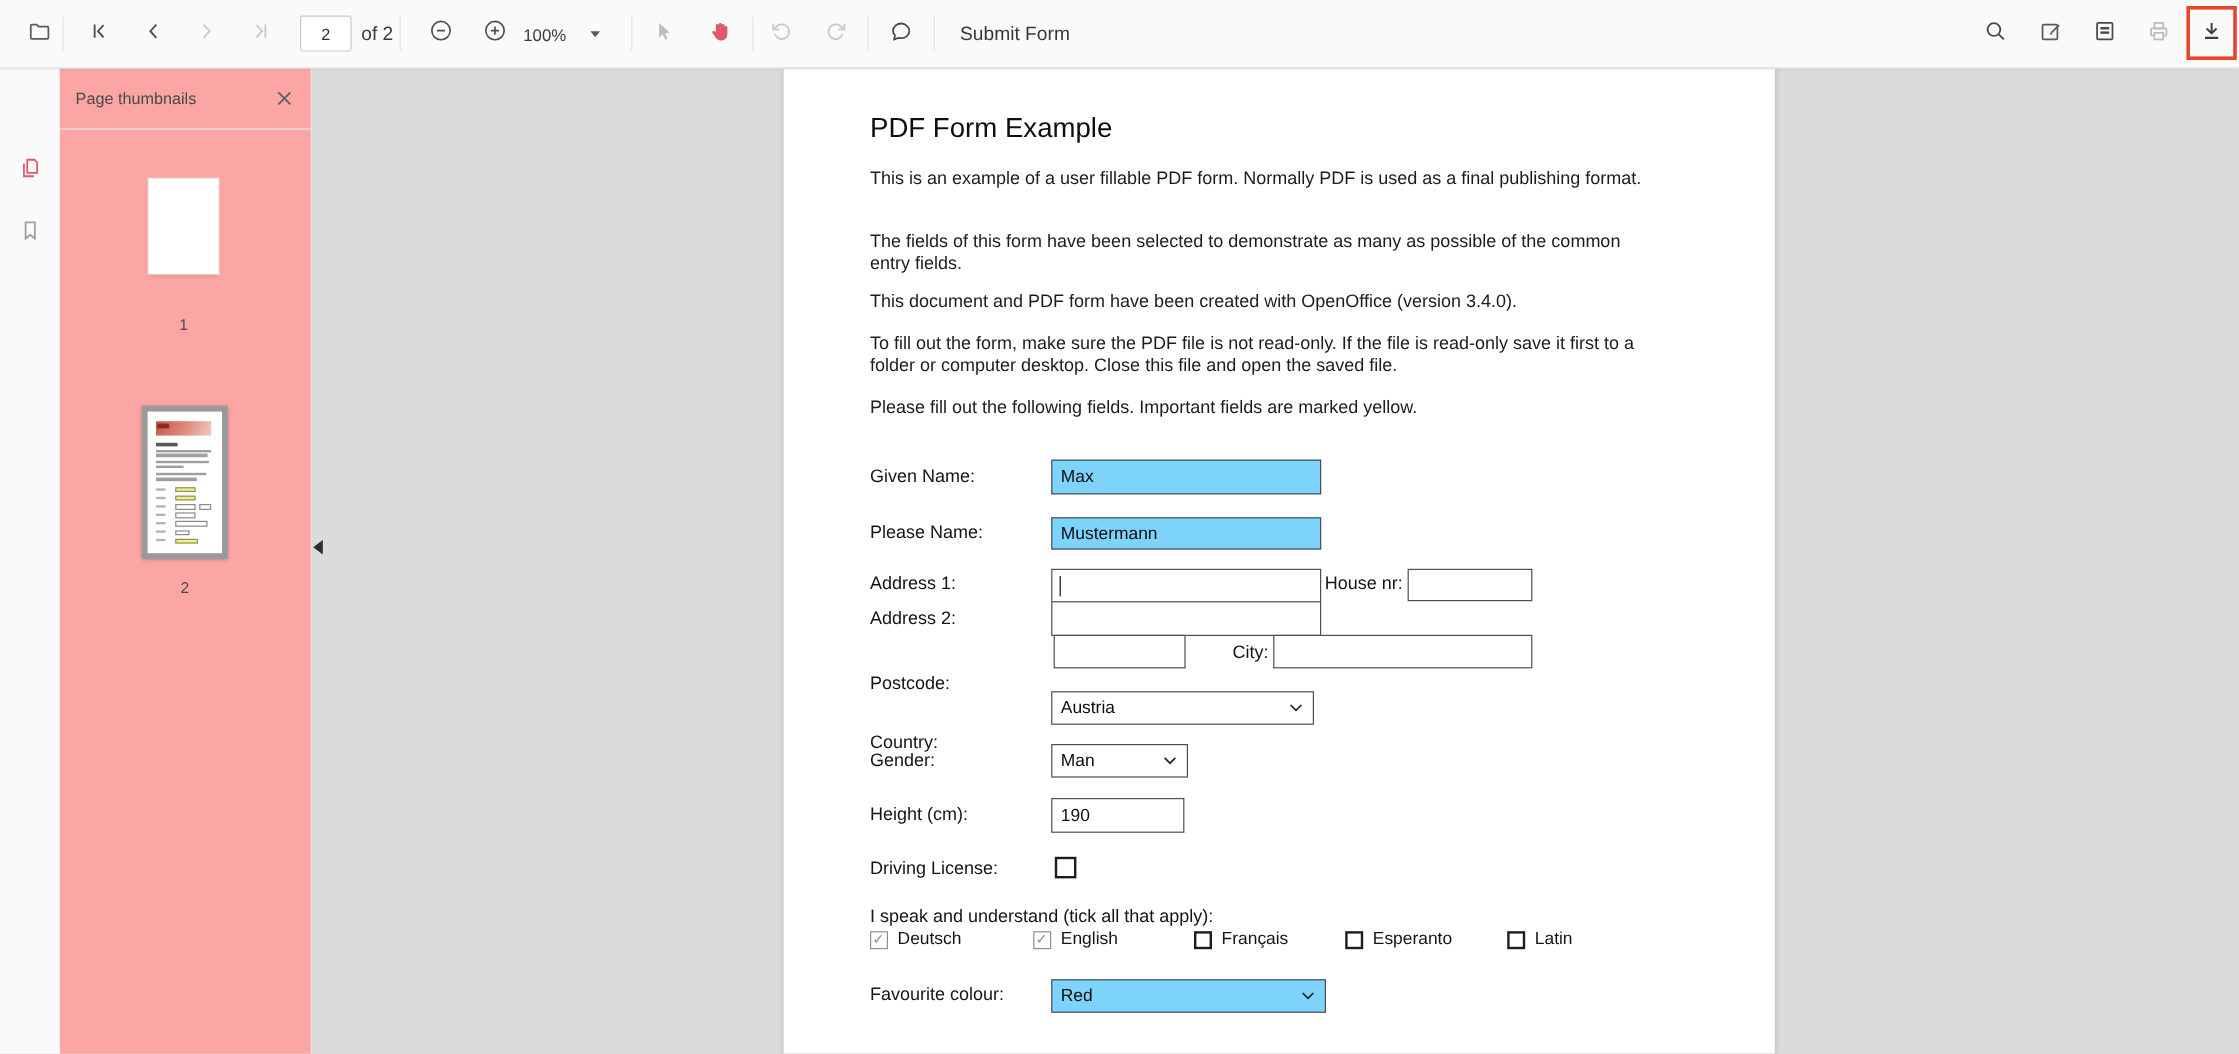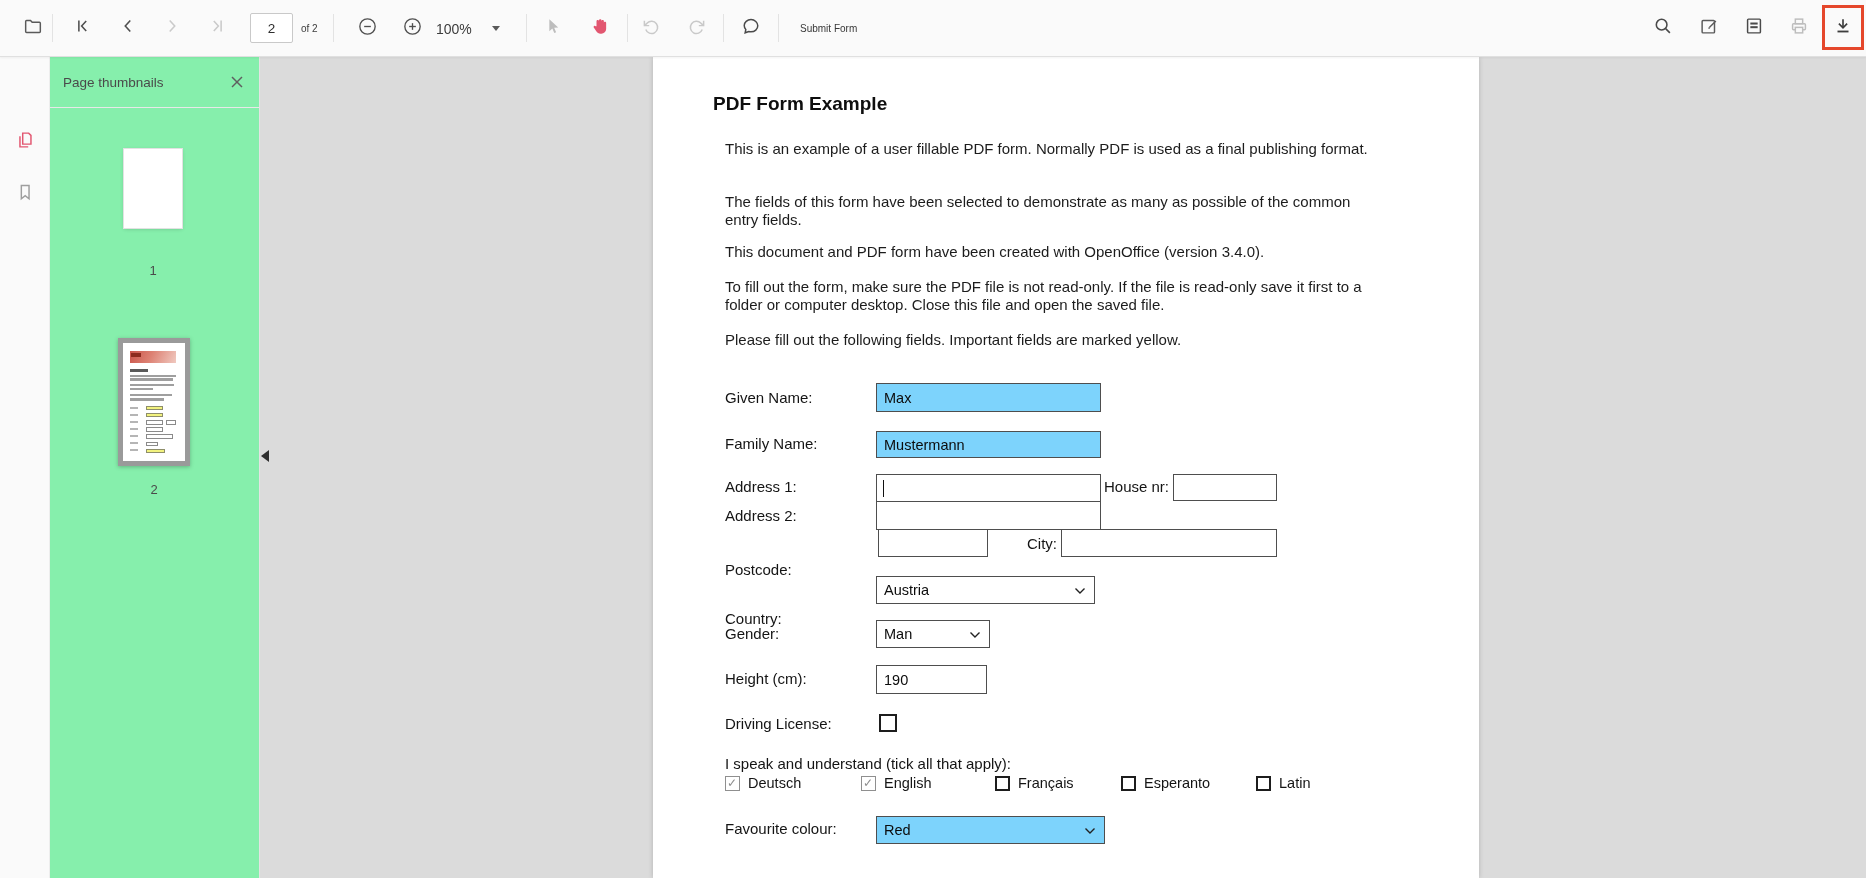--- a/index.html
+++ b/index.html
@@ -7,39 +7,39 @@
               font-family:"Liberation Sans", sans-serif; }
 
   
   .toolbar { position:absolute; left:0; top:0; width:1866px; height:57px;
              background:#fafafa; border-bottom:1px solid #e0e0e0;
              box-shadow:0 1px 2px rgba(0,0,0,.05); z-index:40; }
   .tbtn { position:absolute; top:10px; width:36px; height:36px;
           display:flex; align-items:center; justify-content:center; cursor:pointer; }
   .tdiv { position:absolute; top:14px; width:1px; height:28px; background:#e3e3e3; }
   .tlabel { position:absolute; top:0; height:57px; display:flex; align-items:center;
-            font-size:10px; color:#3c3c3c; }
+            font-size:16px; color:#3c3c3c; }
   .pagebox { position:absolute; left:250px; top:13px; width:43px; height:30px;
              background:#fff; border:1px solid #c9c9c9; border-radius:2px;
              display:flex; align-items:center; justify-content:center;
              font-size:13.5px; color:#2e2e2e; }
   .zoomwrap { position:absolute; left:436px; top:0; height:57px; display:flex;
               align-items:center; gap:20px; cursor:pointer; }
   .caret-down { width:0; height:0; border-left:4.5px solid transparent;
                 border-right:4.5px solid transparent; border-top:5.5px solid #5a5a5a; }
   .redbox { position:absolute; left:1822px; top:5px; width:42px; height:45px;
             border:3px solid #e5472b; z-index:50; pointer-events:none; }
 
   
   .rail { position:absolute; left:0; top:57px; width:50px; height:821px;
           background:#fafafa; border-right:1px solid #ededed; z-index:30; }
   .rbtn { position:absolute; left:7px; width:36px; height:36px;
           display:flex; align-items:center; justify-content:center; cursor:pointer; }
   .panel { position:absolute; left:50px; top:57px; width:210px; height:821px;
-           background:#86efac; border-right:1px solid #e4e4e4; z-index:20; }
+           background:#fca5a5; border-right:1px solid #e4e4e4; z-index:20; }
   .panel-header { position:relative; height:51px; border-bottom:1px solid #e8e8e8;
                   display:flex; align-items:center; padding-left:13px;
                   font-size:13.5px; color:#4a4a4a; }
   .close-btn { position:absolute; right:10px; top:14px; width:24px; height:24px;
                display:flex; align-items:center; justify-content:center; cursor:pointer; }
   .thumb1 { position:absolute; left:74px; top:92px; width:58px; height:79px;
             background:#fff; box-shadow:0 0 0 1px #e2e2e2, 0 1px 4px rgba(0,0,0,.18);
             cursor:pointer; }
   .thumb-label { position:absolute; font-size:13px; color:#4a4a4a; text-align:center; }
   .thumb2 { position:absolute; left:68px; top:281px; width:72px; height:128px;
@@ -58,21 +58,21 @@
   .collapse-handle { position:absolute; left:261px; top:450px; width:0; height:0;
                      border-top:6px solid transparent; border-bottom:6px solid transparent;
                      border-right:8px solid #2e2e2e; cursor:pointer; z-index:25; }
 
   
   .main { position:absolute; left:260px; top:57px; width:1606px; height:821px;
           background:#dbdbdb; }
   .page { position:absolute; left:393px; top:0; width:826px; height:821px;
           background:#fff; box-shadow:0 0 5px rgba(0,0,0,.18); }
   .page .abs { position:absolute; }
-  .doc-title { left:60px; top:36px; font-size:19px; font-weight:bold; color:#0e0e0e; }
+  .doc-title { left:72px; top:36px; font-size:23px; font-weight:normal; color:#0e0e0e; }
   .line { left:72px; font-size:15px; color:#1c1c1c; white-space:nowrap; }
   .flabel { left:72px; font-size:15px; color:#141414; white-space:nowrap; }
   .field { border:1px solid #4e4e4e; background:#fff; display:flex; align-items:center;
            padding-left:7px; font-size:14.5px; color:#0c0c0c; cursor:text; }
   .yellow { background:#7dd3fc; }
   .dropdown { justify-content:space-between; padding-right:8px; cursor:pointer; }
   .txtcaret { position:absolute; left:6px; top:5px; width:1px; height:17px; background:#111; }
   .cb { position:absolute; border:2px solid #1d1d1d; background:#fff; cursor:pointer; }
   .cb-sm { width:15px; height:15px; }
   .cb.checked { border:1.5px solid #8f8f8f; }
@@ -300,21 +300,21 @@
     <div class="abs line" style="top:136px">The fields of this form have been selected to demonstrate as many as possible of the common</div>
     <div class="abs line" style="top:154px">entry fields.</div>
     <div class="abs line" style="top:186px">This document and PDF form have been created with OpenOffice (version 3.4.0).</div>
     <div class="abs line" style="top:221px">To fill out the form, make sure the PDF file is not read-only. If the file is read-only save it first to a</div>
     <div class="abs line" style="top:239px">folder or computer desktop. Close this file and open the saved file.</div>
     <div class="abs line" style="top:274px">Please fill out the following fields. Important fields are marked yellow.</div>
 
     <div class="abs flabel" style="top:332px">Given Name:</div>
     <div class="abs field yellow" style="left:223px; top:326px; width:225px; height:29px">Max</div>
 
-    <div class="abs flabel" style="top:378px">Family Name:</div>
+    <div class="abs flabel" style="top:378px">Please Name:</div>
     <div class="abs field yellow" style="left:223px; top:374px; width:225px; height:27px">Mustermann</div>
 
     <div class="abs flabel" style="top:421px">Address 1:</div>
     <div class="abs field" style="left:223px; top:417px; width:225px; height:28px">
       <span class="txtcaret"></span>
     </div>
     <div class="abs flabel" style="left:451px; top:421px">House nr:</div>
     <div class="abs field" style="left:520px; top:417px; width:104px; height:27px"></div>
 
     <div class="abs flabel" style="top:450px">Address 2:</div>

